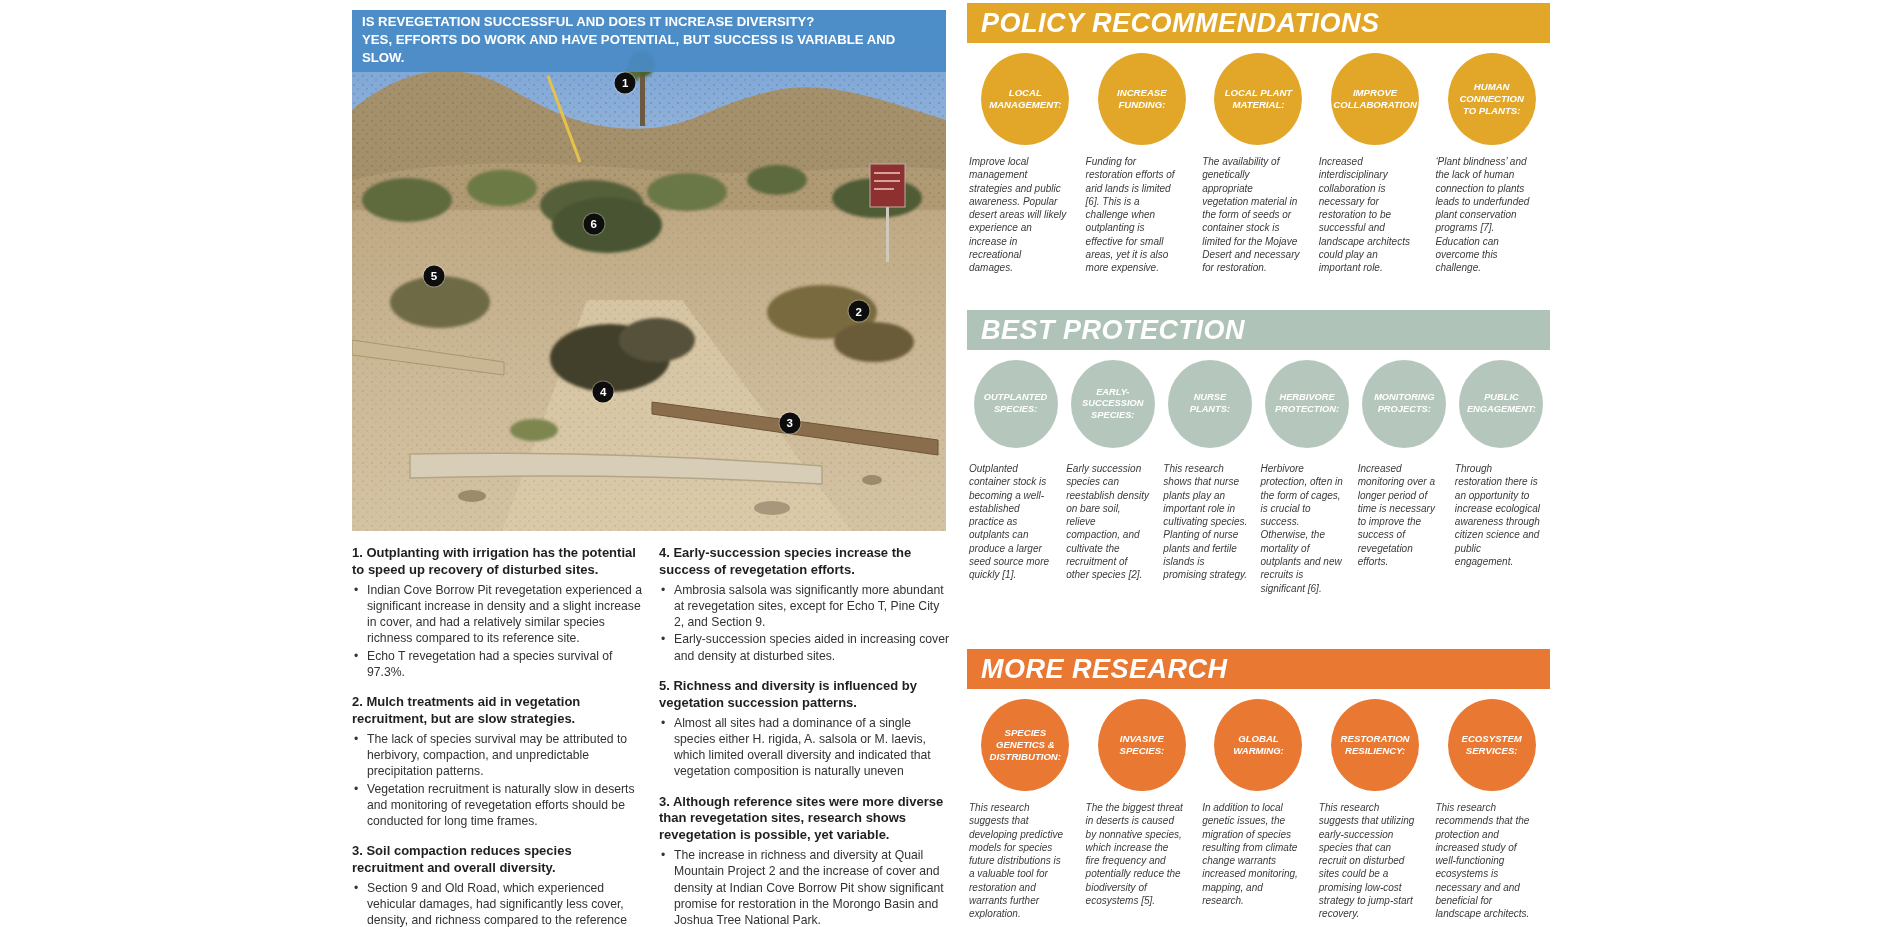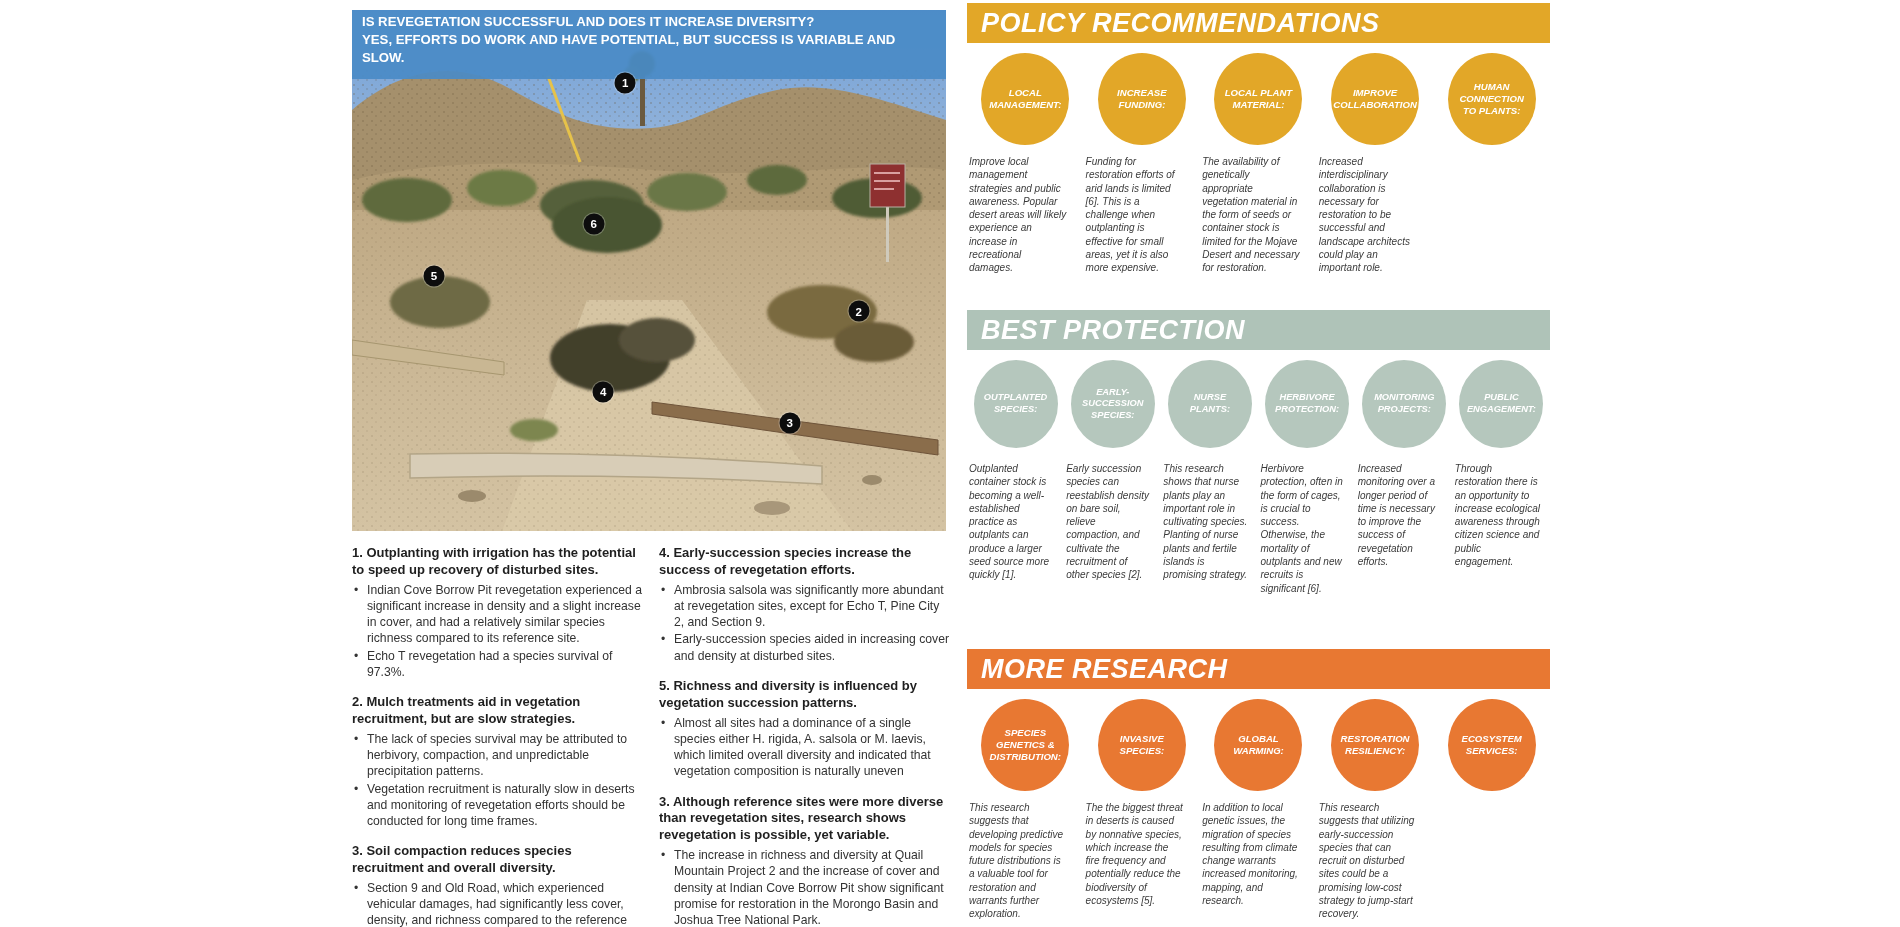--- a/index.html
+++ b/index.html
@@ -3,21 +3,21 @@
 <meta charset="utf-8">
 <style>
   html,body{margin:0;padding:0;background:#ffffff;}
   body{font-family:"Liberation Sans", sans-serif; color:#3b3b3b;}
   .canvas{position:relative;width:1900px;height:927px;background:#ffffff;overflow:hidden;}
 
   
   .photo{position:absolute;left:352px;top:10px;width:594px;height:521px;overflow:hidden;background:#b9a98a;}
   .photo svg{position:absolute;inset:0;display:block;}
   .photo-title{position:absolute;left:0;top:0;right:0;background:rgba(74,139,199,0.92);
-    color:#ffffff;font-weight:bold;font-size:13.2px;line-height:1.38;padding:3px 10px 11px 10px;}
+    color:#ffffff;font-weight:bold;font-size:13.2px;line-height:1.38;padding:3px 10px 4px 10px;}
   .marker{position:absolute;width:21px;height:21px;border-radius:50%;background:#0d0d0d;color:#ffffff;
     font-size:11.5px;font-weight:bold;display:flex;align-items:center;justify-content:center;
     transform:translate(-50%,-50%);box-shadow:0 0 0 1px rgba(255,255,255,0.25);}
 
   
   .findings{position:absolute;top:545px;width:292px;}
   .findings.c1{left:352px;}
   .findings.c2{left:659px;}
   .finding{margin-bottom:14px;}
   .f-head{font-weight:bold;font-size:13px;line-height:1.3;color:#1f1f1f;margin-bottom:3px;}
@@ -215,20 +215,21 @@
             </div>
           </div>
         <p>Increased interdisciplinary collaboration is necessary for restoration to be successful and landscape architects could play an important role.</p>
       </div>
       <div class="cell">
         <div class="circle-wrap">
             <div class="circle gold">
               <span>HUMAN CONNECTION TO PLANTS:</span>
             </div>
           </div>
+        <p>‘Plant blindness’ and the lack of human connection to plants leads to underfunded plant conservation programs [7]. Education can overcome this challenge.</p>
       </div>
     </div>
   </div>
 
   <div class="section sec-practices">
     <div class="band sage">BEST PROTECTION</div>
     <div class="cells six">
       <div class="cell">
         <div class="circle-wrap">
             <div class="circle sage">
@@ -314,17 +315,18 @@
             </div>
           </div>
         <p>This research suggests that utilizing early-succession species that can recruit on disturbed sites could be a promising low-cost strategy to jump-start recovery.</p>
       </div>
       <div class="cell">
         <div class="circle-wrap">
             <div class="circle orange">
               <span>ECOSYSTEM SERVICES:</span>
             </div>
           </div>
+        <p>This research recommends that the protection and increased study of well-functioning ecosystems is necessary and and beneficial for landscape architects.</p>
       </div>
     </div>
   </div>
 
 </div>
 
 </body></html>

